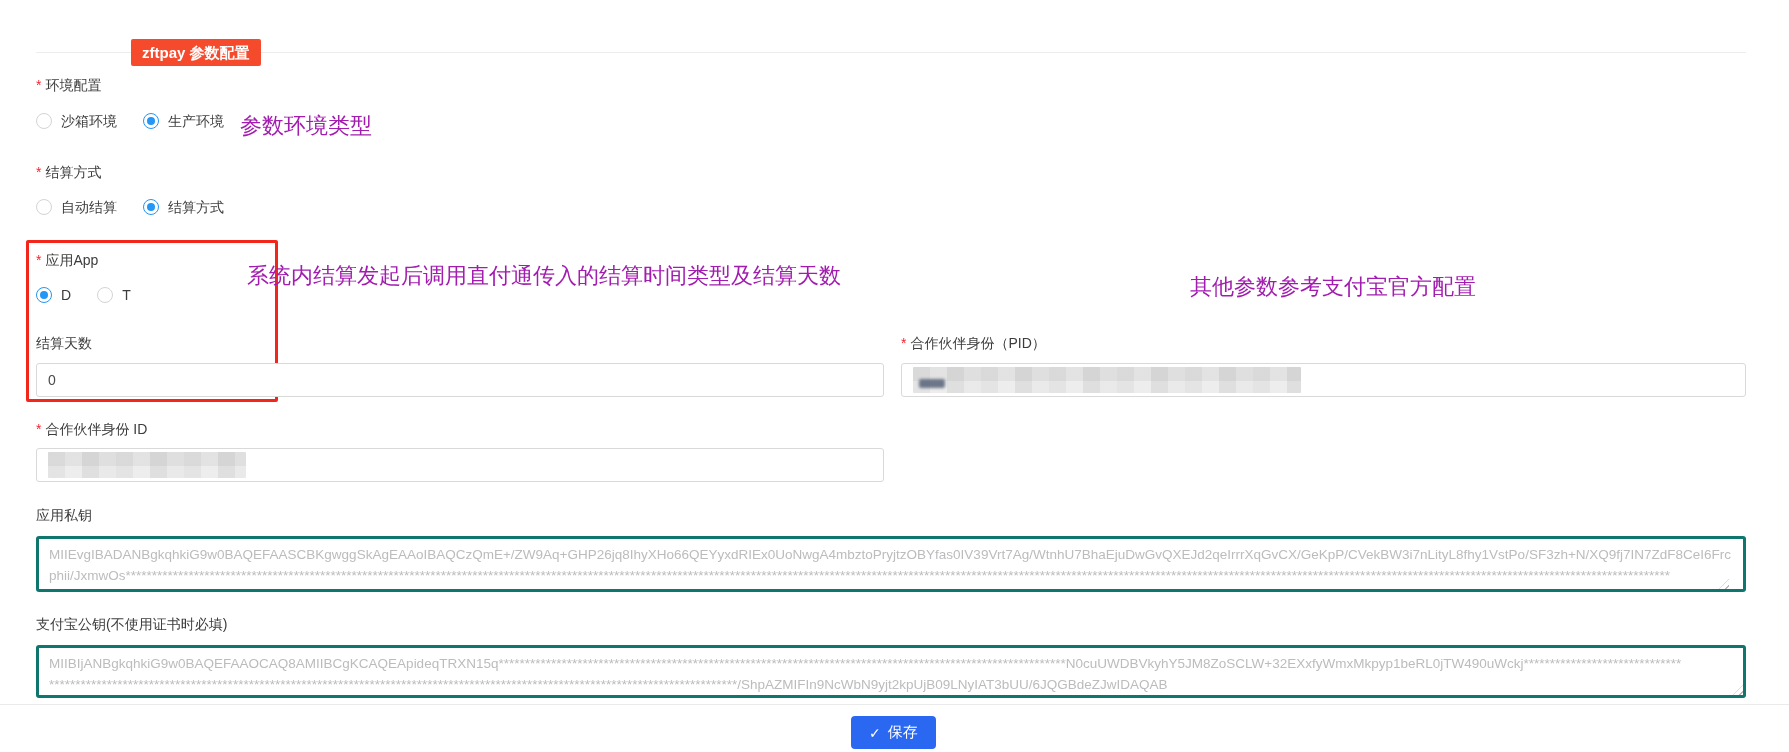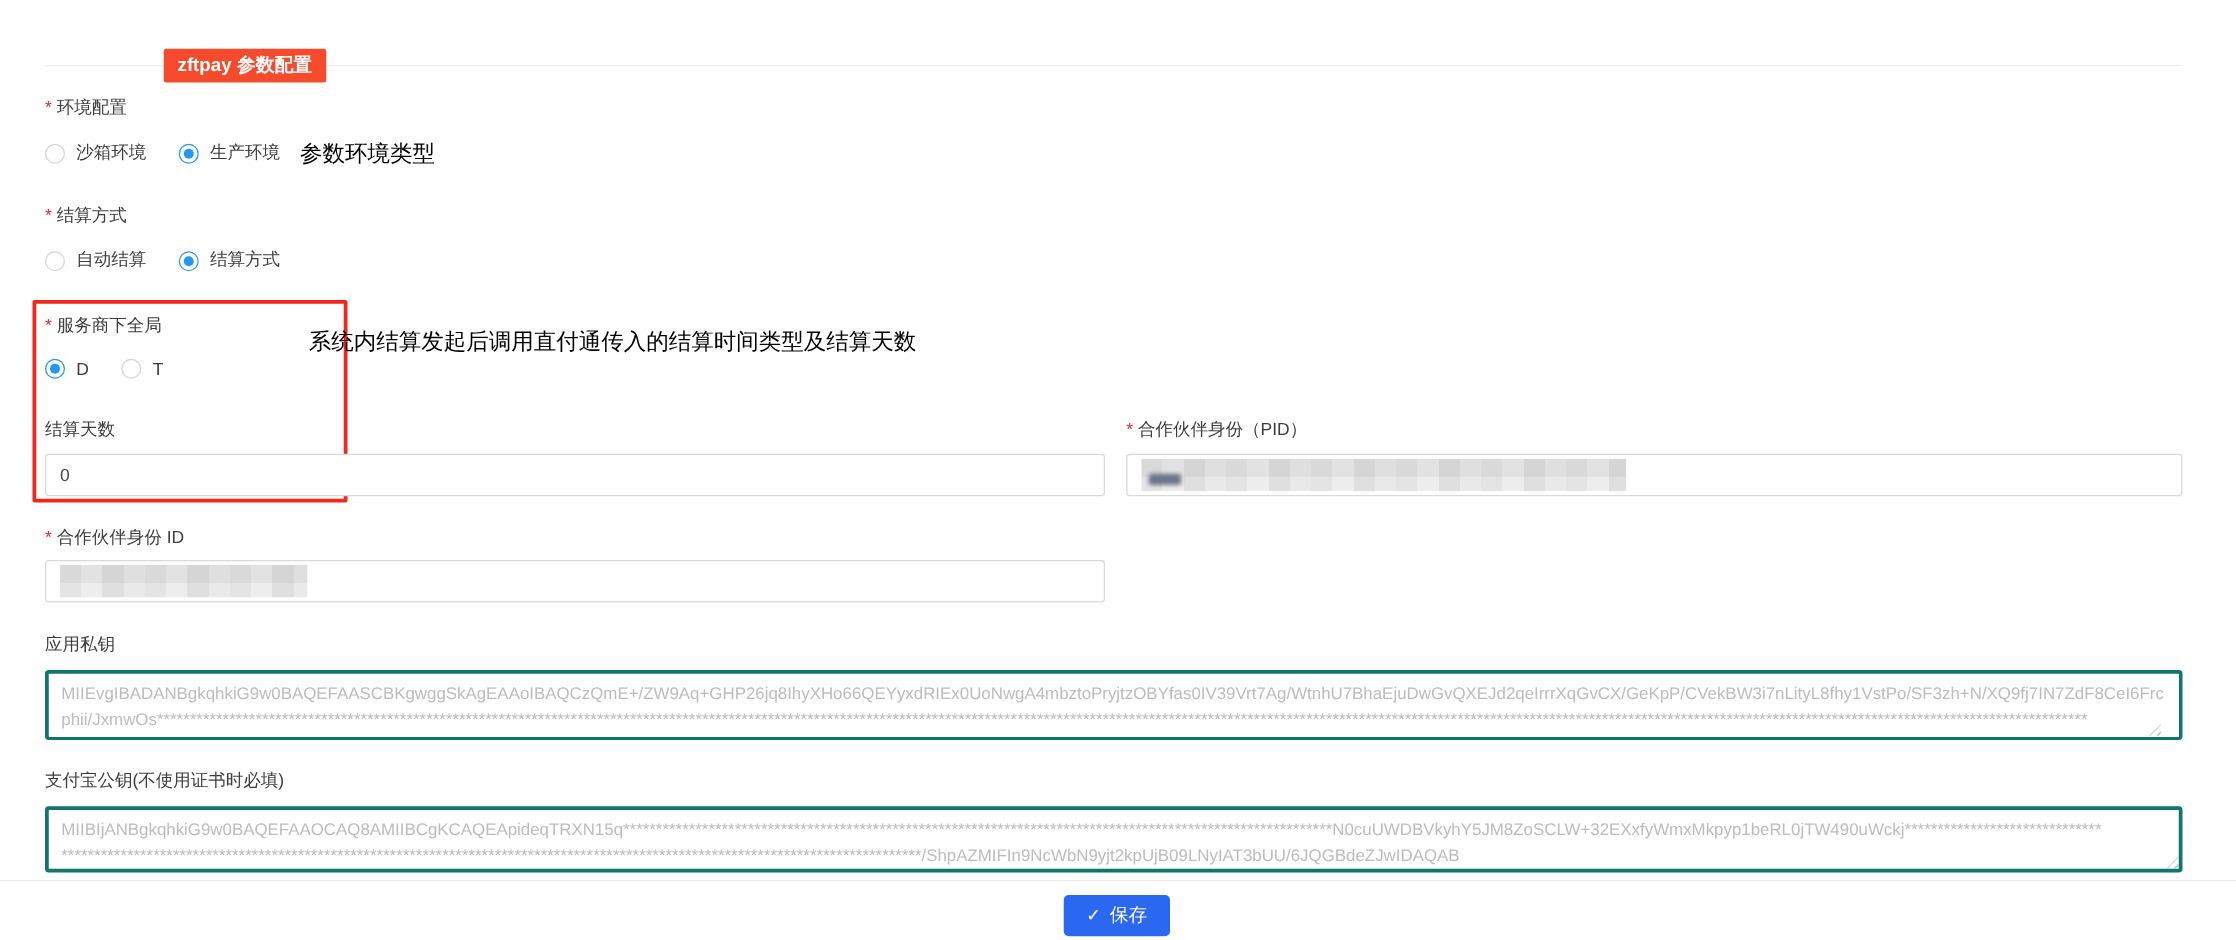--- a/index.html
+++ b/index.html
@@ -47,21 +47,21 @@
   
   .radio-row {
     position: absolute;
     display: flex;
     align-items: center;
     gap: 26px;
     height: 20px;
   }
   .radio-opt {
     display: flex;
-    align-items: flex-end;
+    align-items: flex-start;
     gap: 9px;
     cursor: pointer;
   }
   .radio {
     position: relative;
     width: 16px; height: 16px;
     border-radius: 50%;
     border: 1px solid #d4d4d4;
     background: #fff;
     flex: 0 0 16px;
@@ -73,22 +73,22 @@
     left: 50%; top: 50%;
     width: 8px; height: 8px;
     margin: -4px 0 0 -4px;
     border-radius: 50%;
     background: #2496f5;
   }
   .radio-label { font-size: 14px; color: #3c3c3c; white-space: nowrap; }
   
   .annotation {
     position: absolute;
-    color: #000000;
-    font-size: 18px;
+    color: #a21caf;
+    font-size: 22px;
     white-space: nowrap;
   }
   
   .highlight-box {
     position: absolute;
     left: 26px; top: 240px;
     width: 252px; height: 162px;
     border: 3px solid #f2261a;
     border-radius: 2px;
     pointer-events: none;
@@ -216,23 +216,24 @@
     </label>
     <label class="radio-opt">
       <span class="radio checked"></span>
       <span class="radio-label">结算方式</span>
     </label>
   </div>
 
   <div class="highlight-box"></div>
 
   <div class="form-label" style="left:36px; top:252px;">
-    <span class="req">*</span><span>服务商下全局</span>
+    <span class="req">*</span><span>应用App</span>
   </div>
   <div class="annotation" style="left:247px; top:261px;">系统内结算发起后调用直付通传入的结算时间类型及结算天数</div>
+  <div class="annotation" style="left:1190px; top:272px;">其他参数参考支付宝官方配置</div>
   <div class="radio-row" style="left:36px; top:285px;">
     <label class="radio-opt">
       <span class="radio checked"></span>
       <span class="radio-label">D</span>
     </label>
     <label class="radio-opt">
       <span class="radio"></span>
       <span class="radio-label">T</span>
     </label>
   </div>

